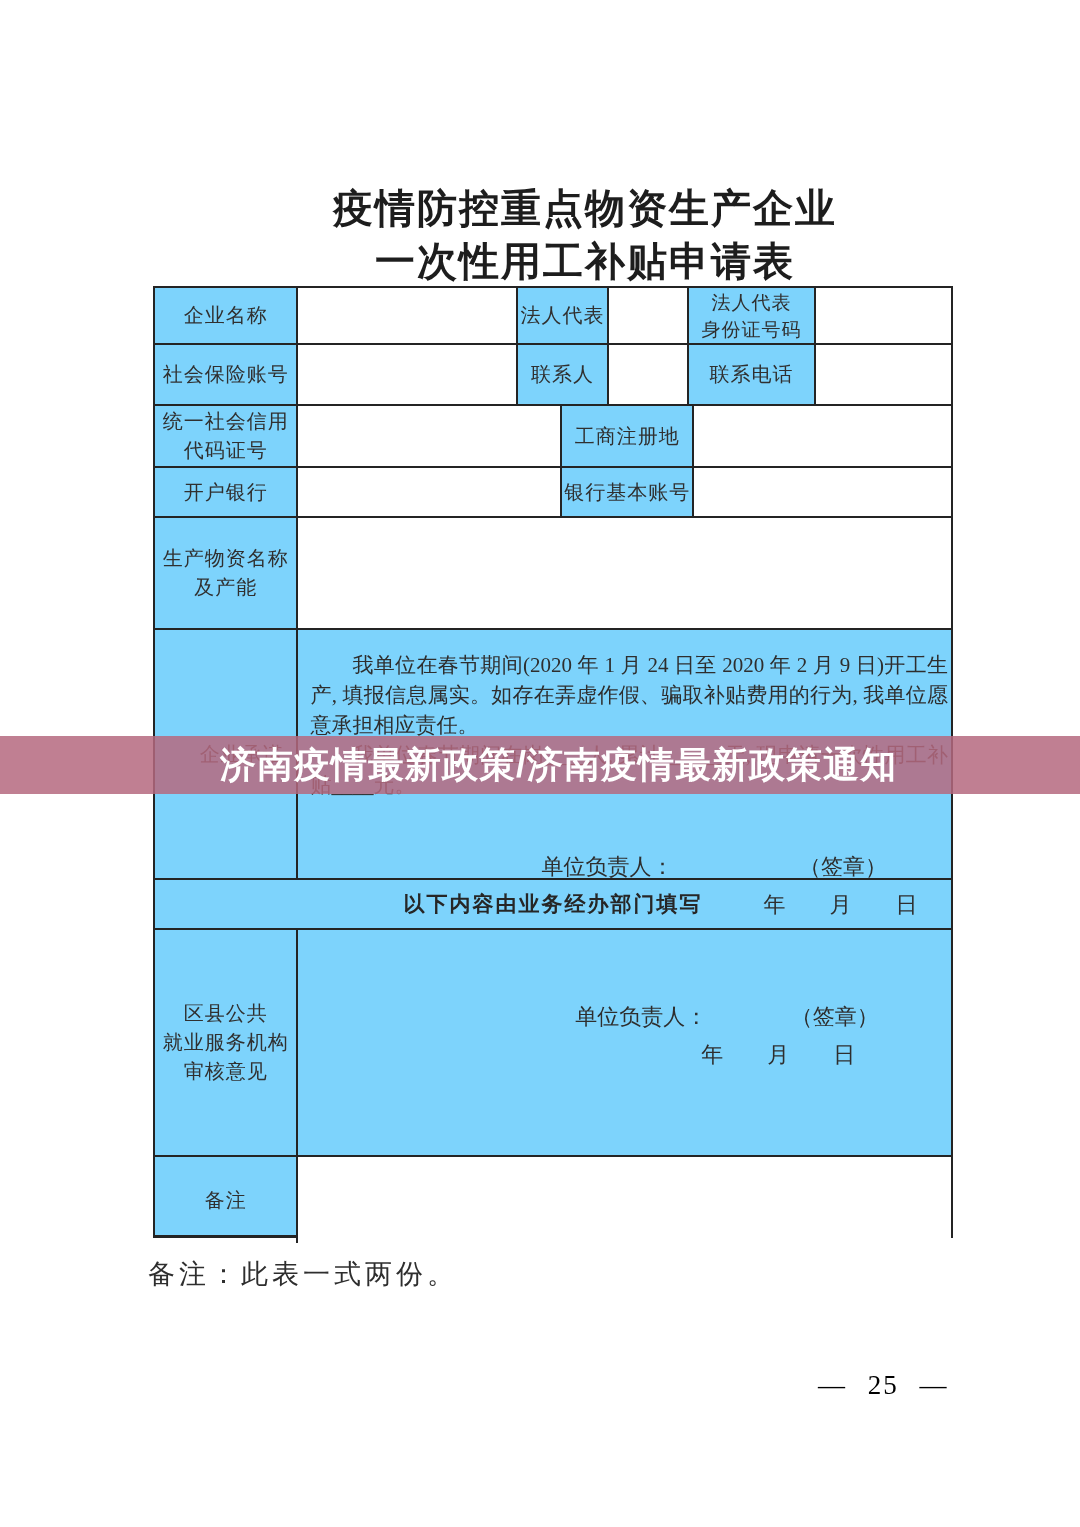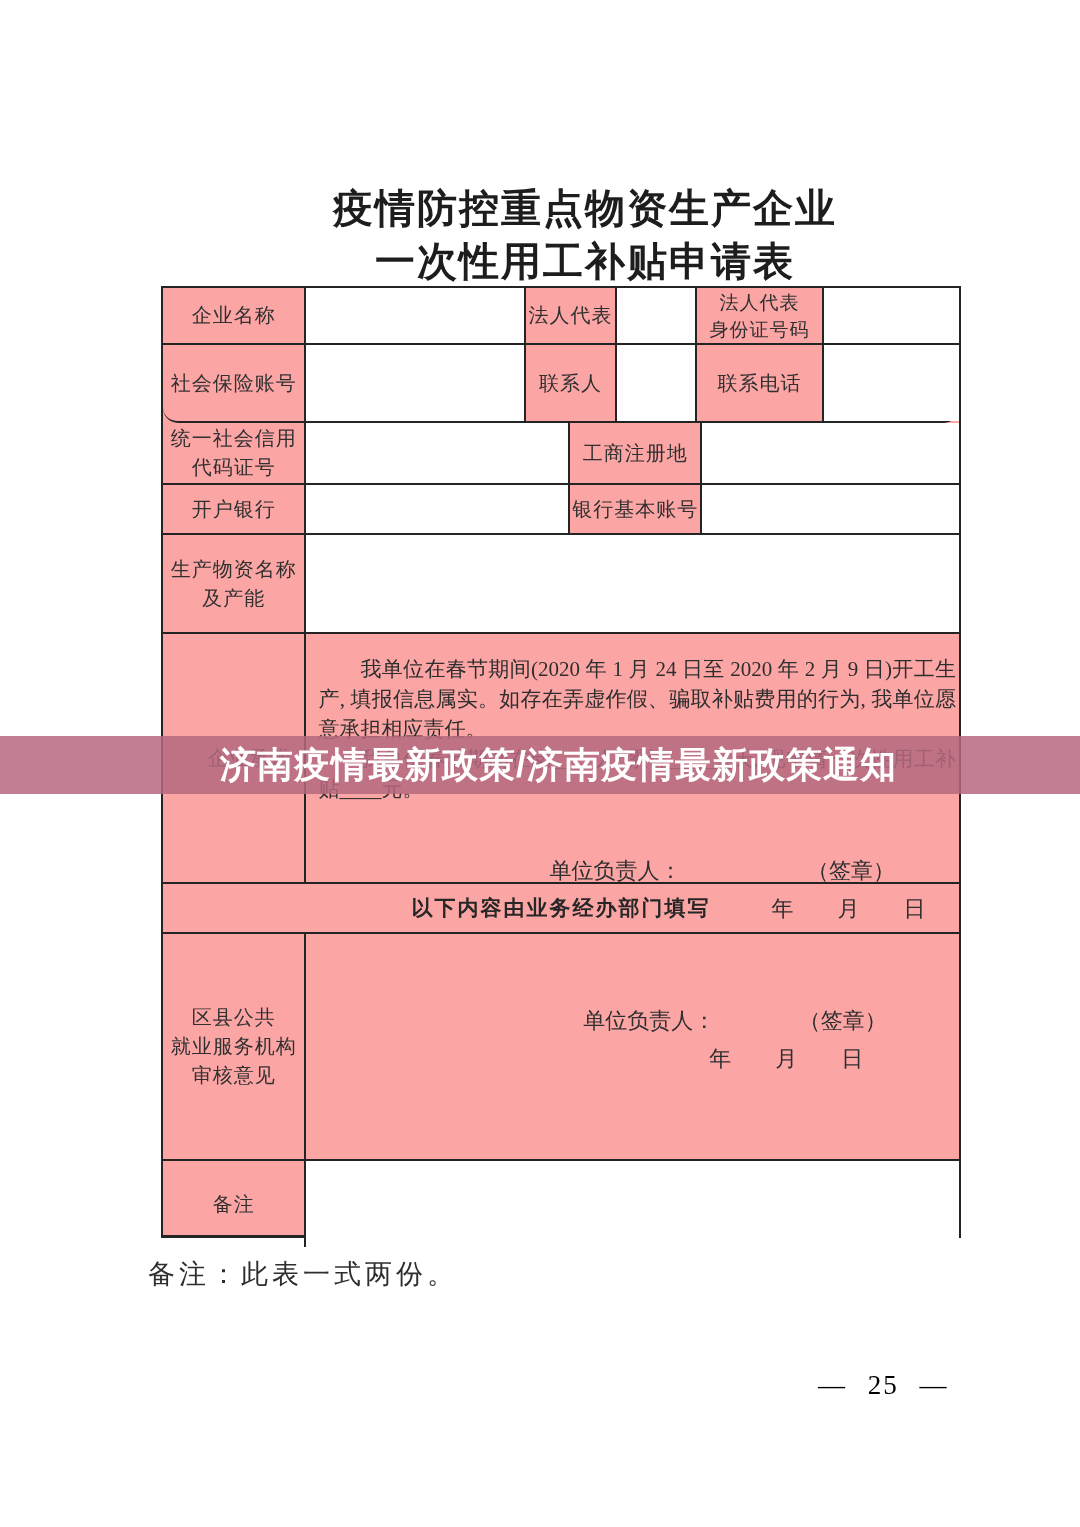--- a/index.html
+++ b/index.html
@@ -7,32 +7,32 @@
               font-family:"Liberation Serif","DejaVu Serif",serif; color:#2b2b2b; }
   .page { position:relative; width:1080px; height:1527px; background:#ffffff; }
 
   
   .doc-title { position:absolute; top:182px; left:95px; width:980px;
                text-align:center; font-family:"Liberation Sans","DejaVu Sans",sans-serif;
                font-weight:bold; font-size:40px; line-height:53px; color:#1d1d1d;
                letter-spacing:2px; white-space:pre-line; }
 
   
-  .form-table { position:absolute; left:161px; top:286px; width:800px; height:952px;
-                border:2px solid #242424; border-bottom-width:3px; background:#fca5a5; }
+  .form-table { position:absolute; left:153px; top:286px; width:800px; height:952px;
+                border:2px solid #242424; border-bottom-width:3px; background:#7dd3fc; }
   .row { display:flex; width:100%; border-bottom:2px solid #242424; }
   .row:last-child { border-bottom:none; }
   .cell { border-right:2px solid #242424; height:100%; }
   .cell:last-child { border-right:none; }
   .lab { display:flex; align-items:center; justify-content:center; text-align:center;
          font-size:20px; line-height:29px; letter-spacing:1px; white-space:pre-line; color:#303030; }
   .blank { background:#ffffff; }
 
-  .r1 { height:57px; } .r2 { height:78px;border-radius:15px; } .r3 { height:62px; } .r4 { height:50px; }
-  .r5 { height:99px; } .r6 { height:250px; } .r7 { height:50px; } .r8 { height:227px; }
+  .r1 { height:57px; } .r2 { height:61px; } .r3 { height:62px; } .r4 { height:50px; }
+  .r5 { height:112px; } .r6 { height:250px; } .r7 { height:50px; } .r8 { height:227px; }
   .r9 { height:86px; }
 
   
   .content-cell { position:relative; font-size:21px; color:#2e2e2e; }
   .para { text-align:justify; text-indent:2em; line-height:30px; padding:0 3px 0 12px; }
   .para2 { line-height:33px; }
   .signer-line { font-size:22px; white-space:nowrap; }
   .date-line { font-size:22px; white-space:nowrap; }
 
   .section-header { width:100%; display:flex; align-items:center; justify-content:center;

